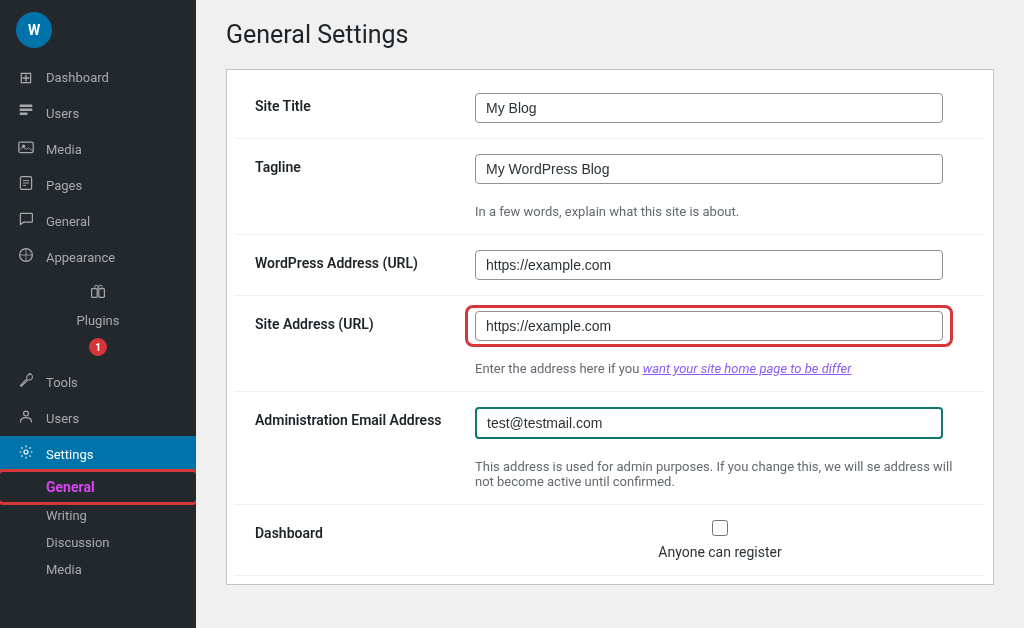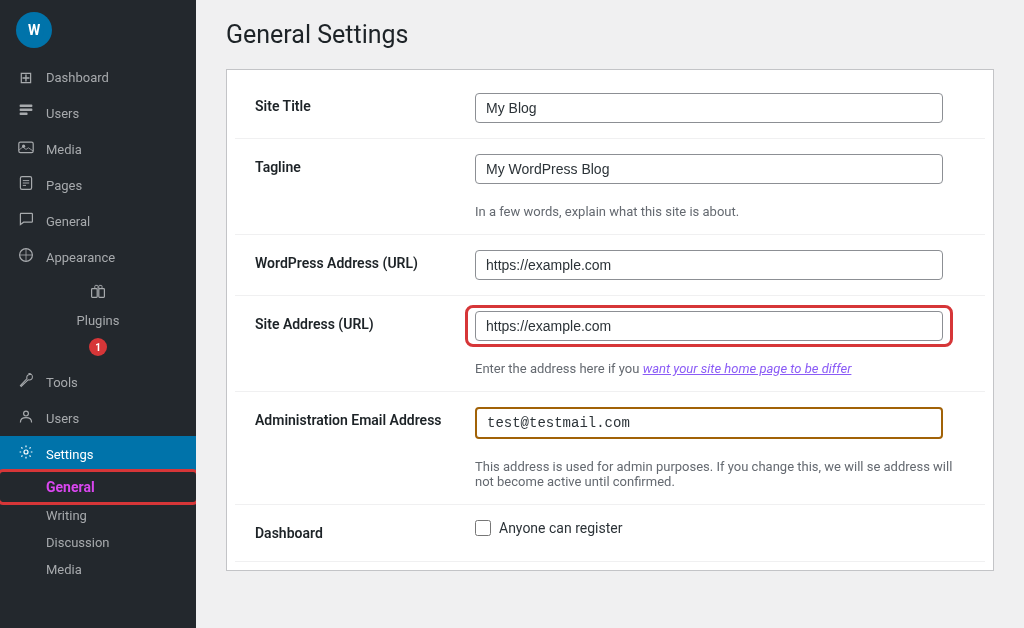--- a/index.html
+++ b/index.html
@@ -110,39 +110,39 @@
       width: 468px;
       padding: 6px 10px;
       border: 1px solid #8c8f94;
       border-radius: 4px;
       font-size: 14px;
       color: #2c3338;
       background: #fff;
       outline: none;
     }
     .form-input.blue-border {
-      border: 2px solid #a16207;
-      font-family: Liberation Mono, monospace;
+      border: 2px solid #0f766e;
     }
     .field-description {
       font-size: 13px;
       color: #646970;
       margin-top: 20px;
     }
     .field-description a {
       color: #8b5cf6;
       text-decoration: underline;
       font-style: italic;
     }
     .checkbox-label {
       display: flex;
       align-items: center;
       gap: 8px;
       font-size: 14px;
       color: #2c3338;
+      flex-direction: column;
     }
     .checkbox-label input[type="checkbox"] {
       width: 16px;
       height: 16px;
     }
 
     
     .red-highlight-wrapper {
       position: relative;
       display: inline-block;

